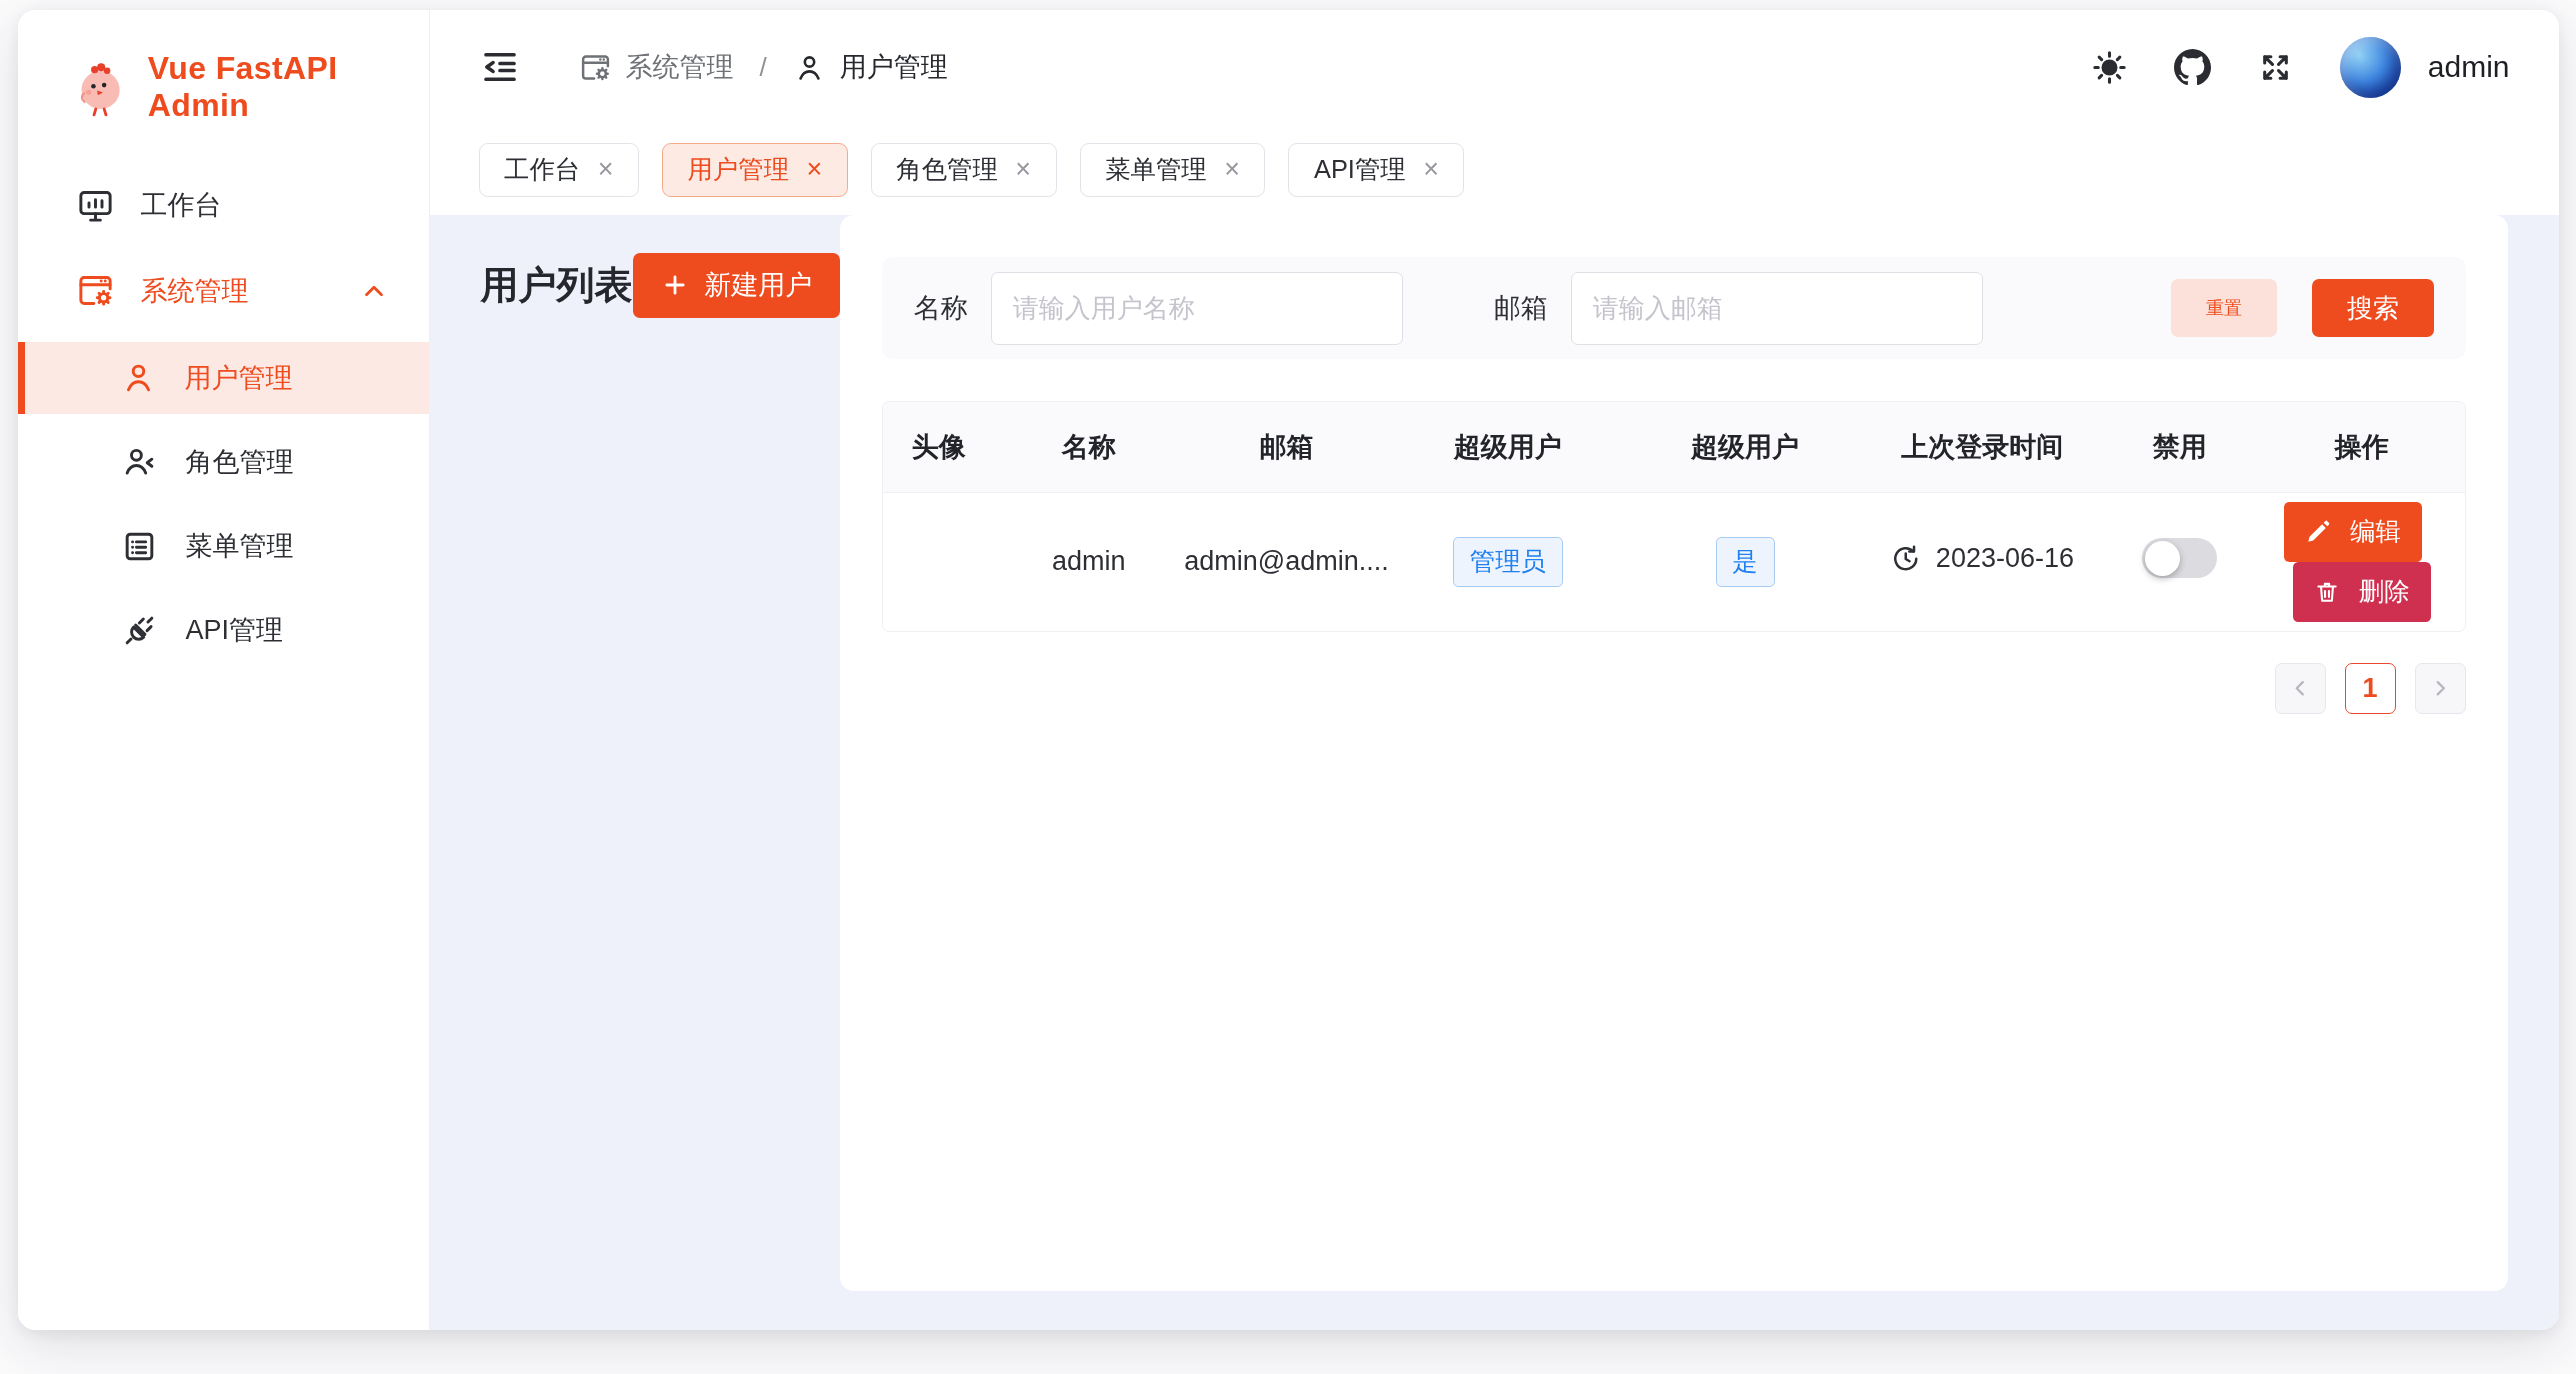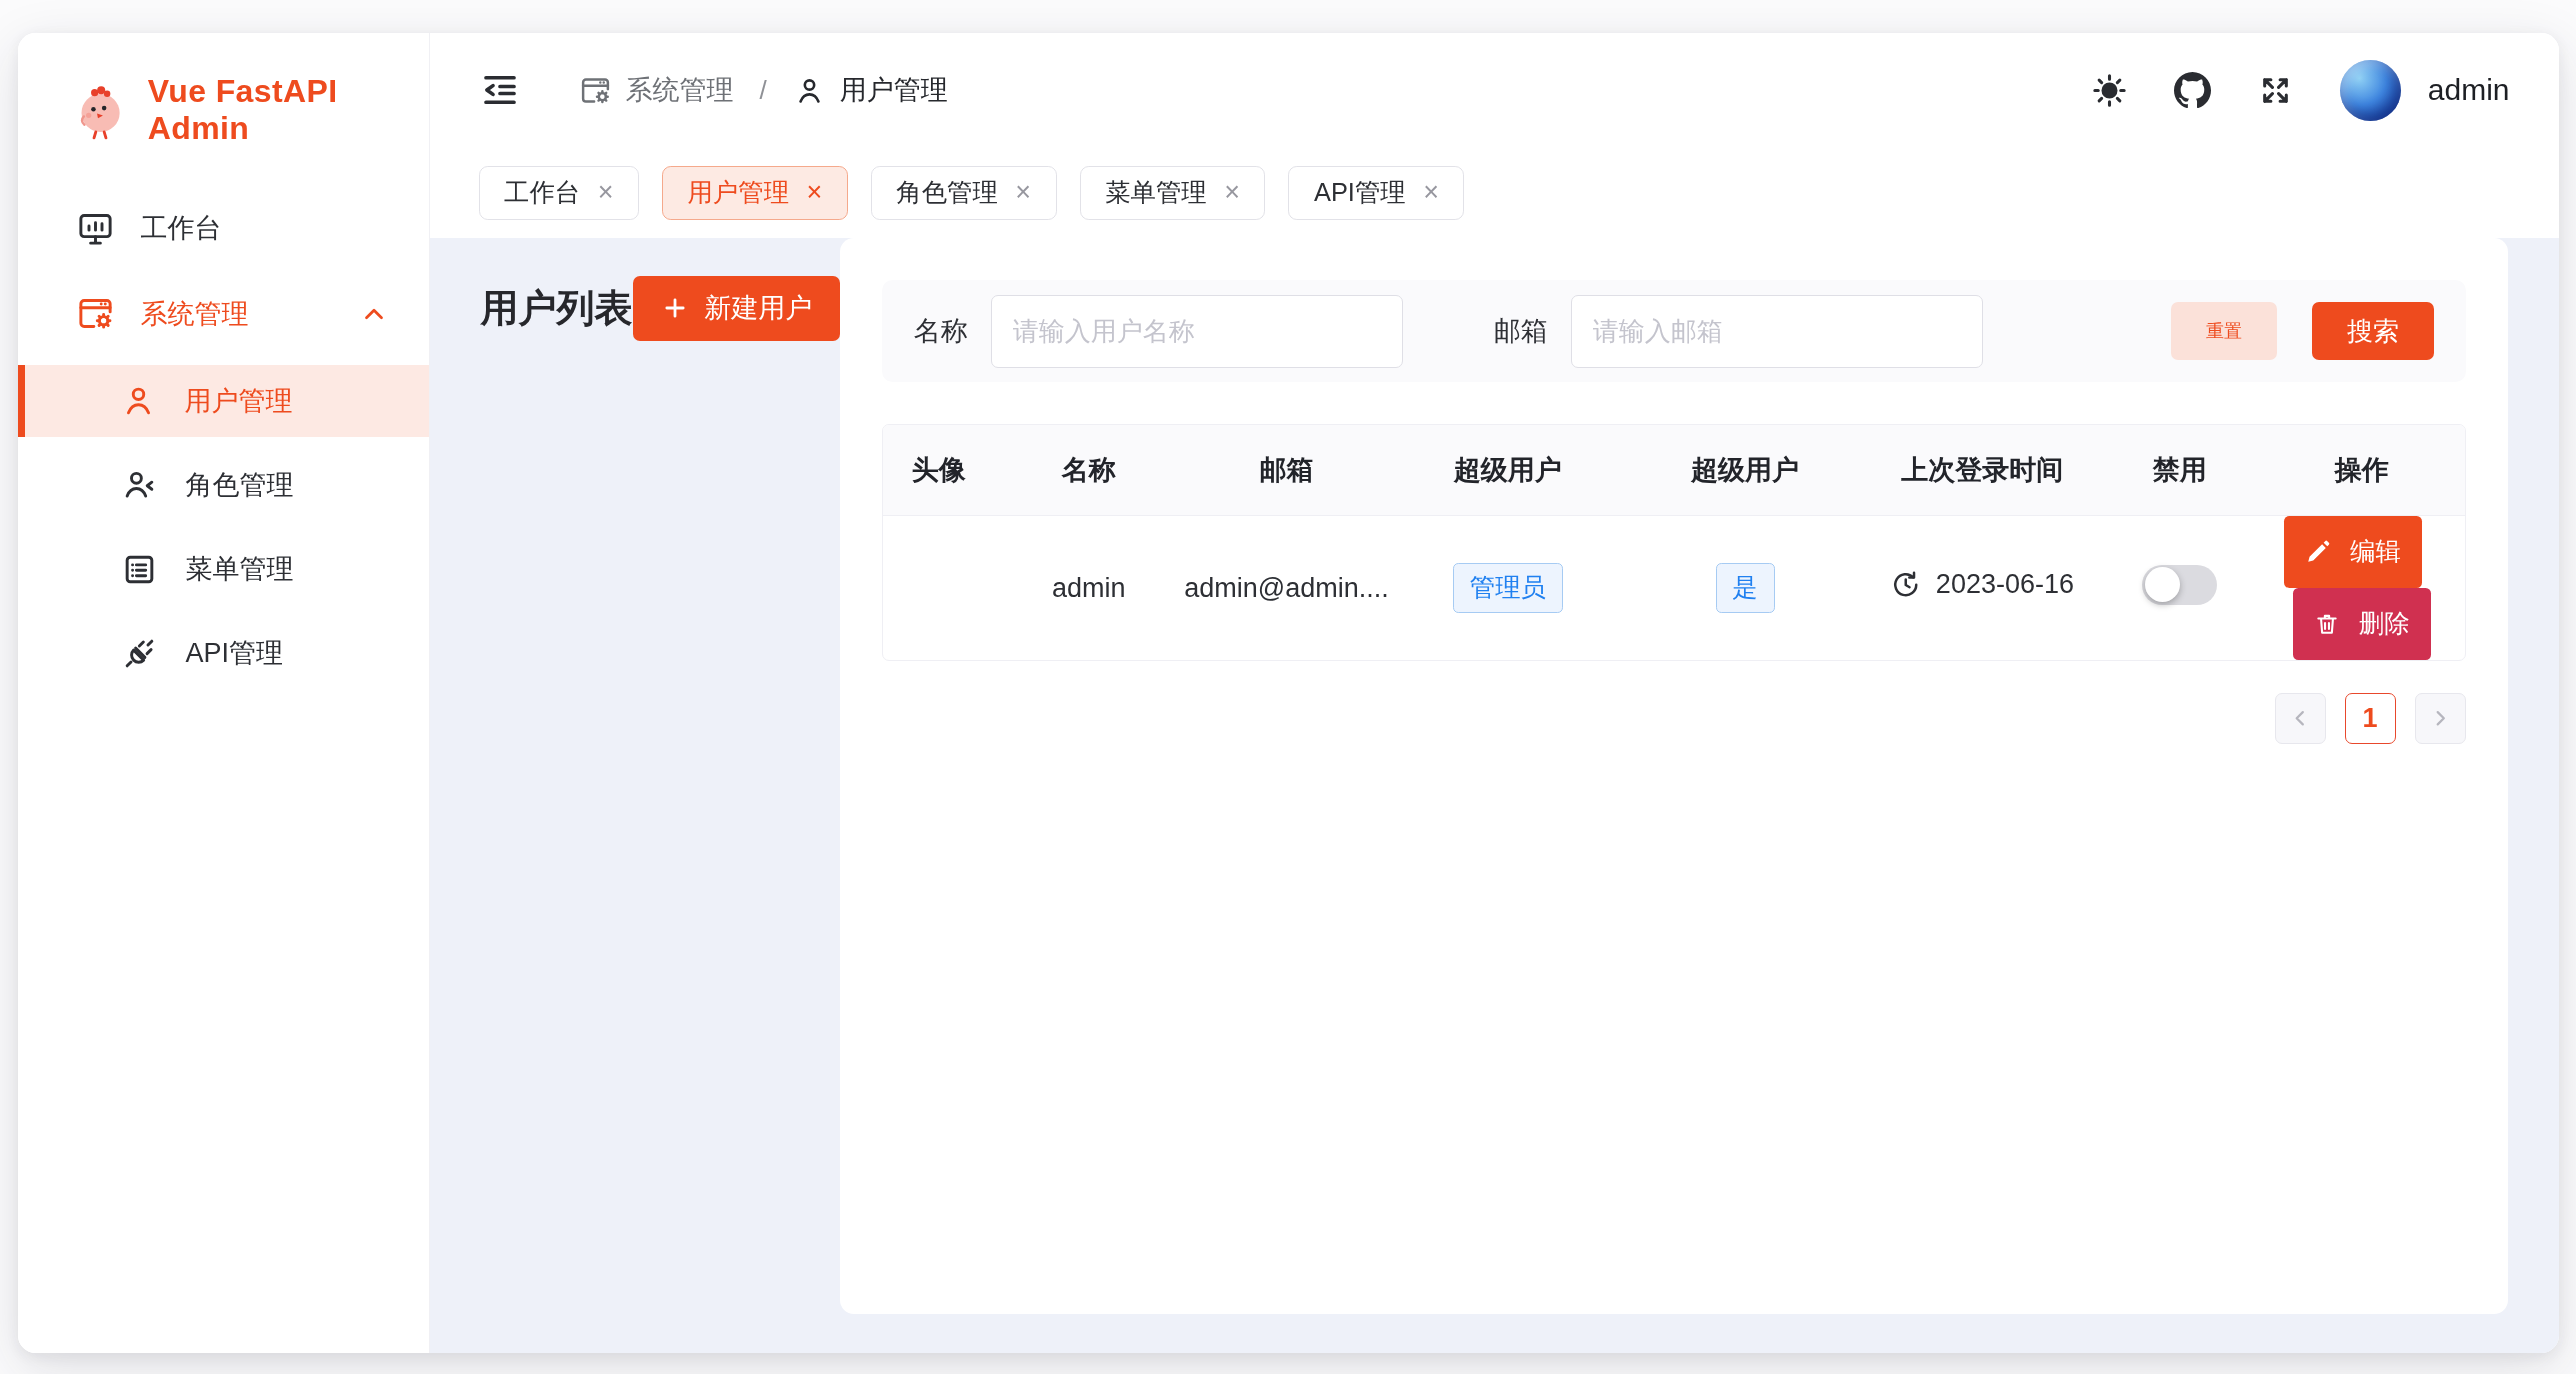--- a/index.html
+++ b/index.html
@@ -1,18 +1,18 @@
 <!DOCTYPE html>
 <html style="font-size:14px"><head>
 <meta charset="utf-8">
 <style>
   * { box-sizing: border-box; margin: 0; padding: 0; }
   html,body { width:2576px; height:1375px; overflow:hidden;
     font-family:"Liberation Sans","DejaVu Sans",sans-serif; background:#fbfbfc; }
-  .app-window { position:absolute; left:17.5px; top:33px; width:2541px; height:1320px;
+  .app-window { position:absolute; left:17.5px; top:10px; width:2541px; height:1320px;
     background:#fff; border-radius:17.5px; overflow:hidden; display:flex;
     box-shadow:0 15.8px 53px rgba(40,40,60,.13), 0 3.5px 12.3px rgba(40,40,60,.07); }
 
   
   .sidebar { width:412px; flex-shrink:0; background:#fff; border-right:0.9px solid #f0f0f4; }
   .logo-row { display:flex; align-items:center; gap:19px; padding:40px 0 46px 54px; }
   .logo-row svg { width:61px; height:65px; }
   .logo-text { font-size:32px; font-weight:700; color:#EE4B1E; letter-spacing:0.4px; }
   .menu-item { height:70px; display:flex; align-items:center; gap:26px;
     padding-left:58px; font-size:27px; color:#2d2f34; margin-bottom:15.8px; cursor:pointer; }
@@ -83,21 +83,21 @@
     padding:27px 0; text-align:center; border-bottom:0.9px solid #efeff4; }
   td { font-size:27px; color:#2d2f34; text-align:center; height:138px; }
   .tag { display:inline-block; padding:7px 15.8px; background:#edf4fe;
     border:0.9px solid #a6cbf3; border-radius:5.3px; color:#2080f0; font-size:25.4px; cursor:pointer; }
   .date-cell { display:inline-flex; align-items:center; gap:14px; }
   .date-cell svg { width:31.5px; height:31.5px; }
   .switch { display:inline-block; width:75px; height:40px; border-radius:20px;
     background:#dbdbe0; position:relative; cursor:pointer; }
   .switch::after { content:""; position:absolute; left:2.6px; top:2.6px; width:35px; height:35px;
     border-radius:50%; background:#fff; box-shadow:0 2.6px 7px rgba(0,0,0,.28); }
-  .row-btn { height:72px; display:inline-flex; align-items:center; gap:19px;
+  .row-btn { height:60px; display:inline-flex; align-items:center; gap:19px;
     padding:0 21px; border-radius:5.3px; color:#fff; font-size:25.4px; }
   .row-btn svg { width:26px; height:26px; }
   .btn-edit { background:#EE4B1E; margin-right:17.5px; }
   .btn-del { background:#D03050; }
 
   .pagination { display:flex; justify-content:flex-end; gap:19px; margin-top:31.5px; flex-shrink:0; }
   .page-btn { width:51px; height:51px; border-radius:7px; display:flex; align-items:center;
     justify-content:center; background:#f7f7fa; border:0.9px solid #e7e7ed; color:#b6b6be; cursor:pointer; }
   .page-btn svg { width:24.5px; height:24.5px; }
   .page-btn.current { background:#fff; border:1.8px solid #e8482c; color:#EE4B1E;

